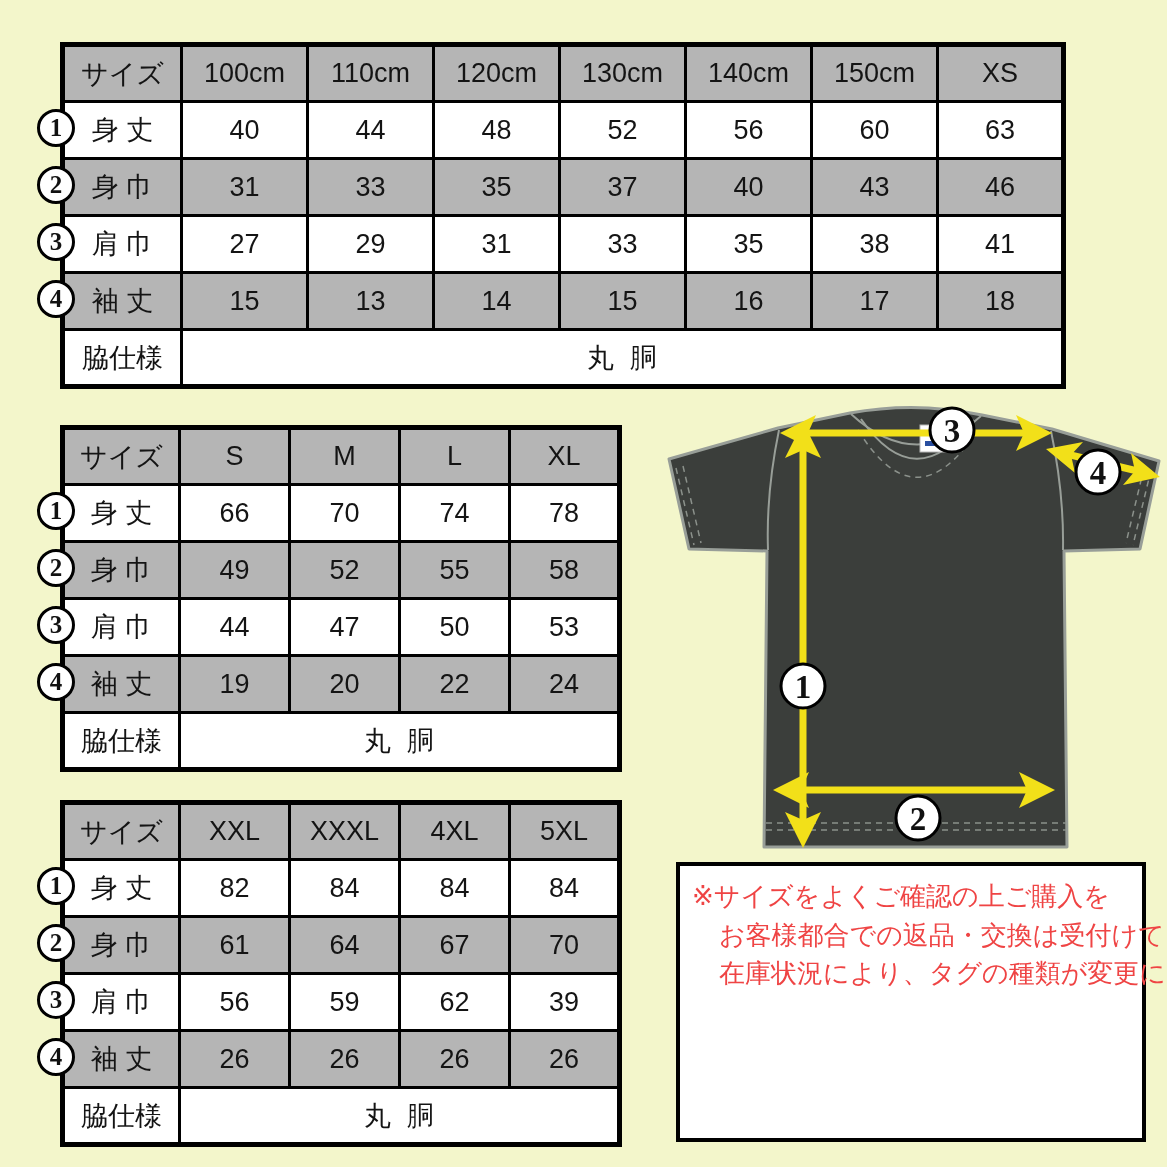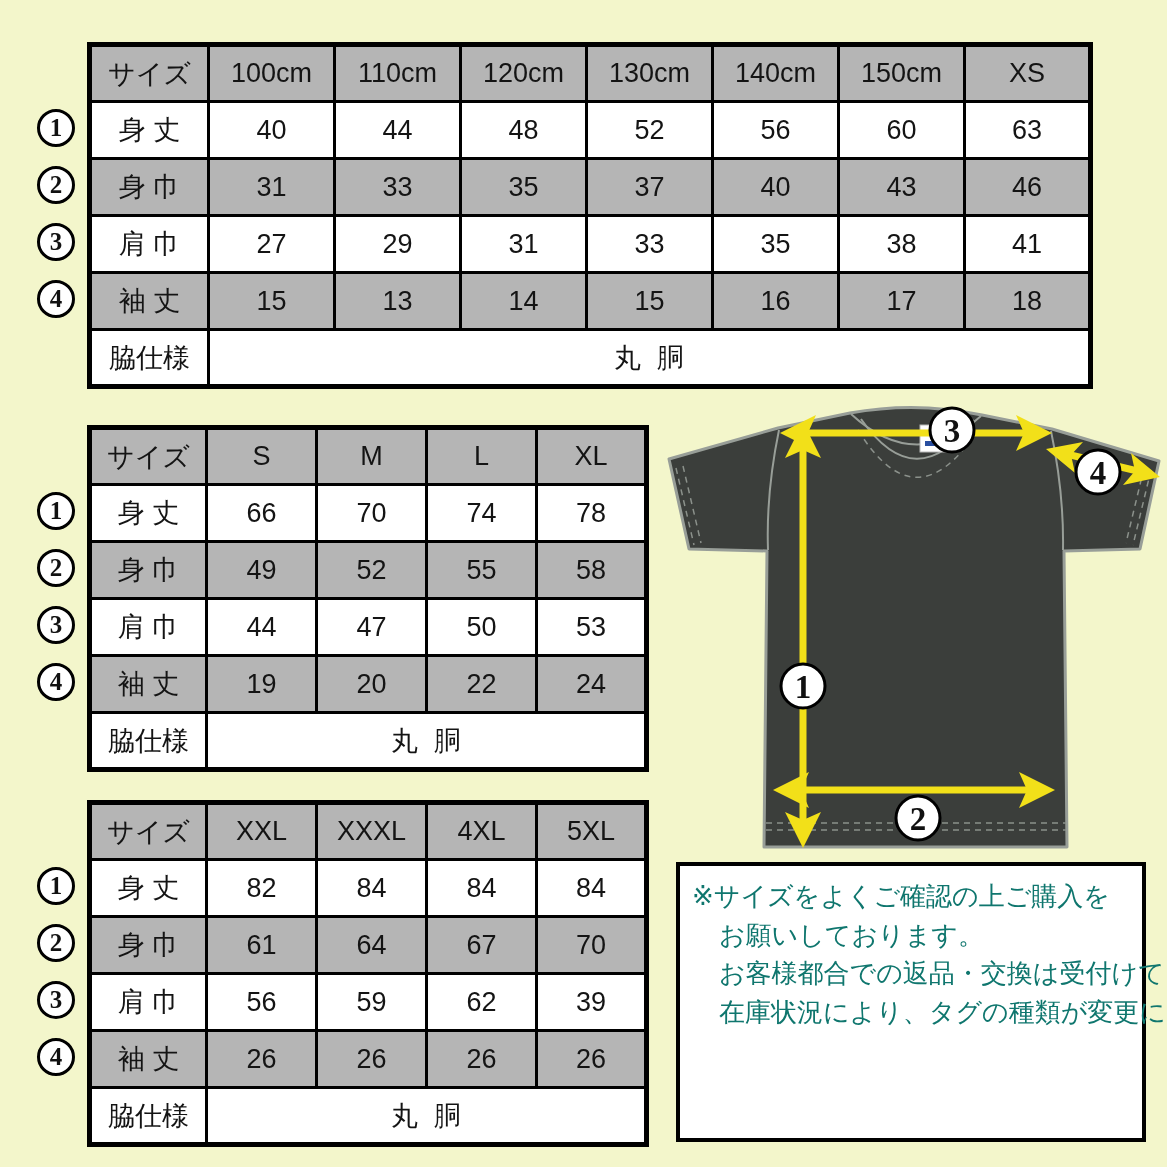--- a/index.html
+++ b/index.html
@@ -13,21 +13,21 @@
 
   .tblock{position:absolute;}
   .markers{position:absolute;left:0;top:0;width:51px;height:100%;}
   .mcircle{
     position:absolute;left:0;width:38px;height:38px;box-sizing:border-box;
     border:3px solid var(--line);border-radius:50%;background:var(--white);
     font-family:"Liberation Serif","DejaVu Serif",serif;font-weight:bold;font-size:25px;
     color:#111;text-align:center;line-height:32px;
   }
   table.sizes{
-    border-collapse:collapse;margin-left:50px;table-layout:fixed;
+    border-collapse:collapse;margin-left:23px;table-layout:fixed;
     border:5px solid var(--line);background:var(--white);
   }
   table.sizes th,table.sizes td{
     border:3px solid var(--line);height:57px;box-sizing:border-box;
     text-align:center;vertical-align:middle;font-size:27px;font-weight:normal;color:#141414;
     padding:0;overflow:hidden;white-space:nowrap;
   }
   table.sizes tr.hdr th{background:var(--gray);}
   table.sizes tr.white td{background:var(--white);}
   table.sizes tr.gray td{background:var(--gray);}
@@ -43,21 +43,21 @@
   .aline{stroke:var(--arrow);stroke-width:7;fill:none;}
   .ahead{fill:var(--arrow);stroke:none;}
   .ncircle{fill:var(--white);stroke:var(--line);stroke-width:3;}
   .nnum{font-family:"Liberation Serif","DejaVu Serif",serif;font-weight:bold;font-size:33px;fill:#111;text-anchor:middle;}
 
   #note{
     position:absolute;left:676px;top:862px;width:470px;height:280px;box-sizing:border-box;
     background:var(--white);border:4px solid var(--line);
     padding:11px 6px 6px 12px;
   }
-  .note-line{font-size:26px;line-height:38.5px;color:#0f766e;white-space:nowrap;}
+  .note-line{font-size:26px;line-height:38.5px;color:#ef4444;white-space:nowrap;}
   .note-line.ind{padding-left:27px;}
 </style>
 </head>
 <body>
 
 <div id="page">
 
   <div class="tblock" style="left:37px;top:42px;">
     <div class="markers">
         <div class="mcircle" style="top:66.5px">1</div>
@@ -308,18 +308,17 @@
       <text class="nnum" x="292" y="44">3</text>
     </g>
     <g>
       <circle class="ncircle" cx="438" cy="74" r="22"></circle>
       <text class="nnum" x="438" y="86">4</text>
     </g>
   </svg>
 
   <div id="note">
       <div class="note-line">※サイズをよくご確認の上ご購入を</div>
-      <div class="note-line ind">お願いしております。</div>
       <div class="note-line ind">お客様都合での返品・交換は受付けて</div>
       <div class="note-line ind">在庫状況により、タグの種類が変更に</div>
     </div>
 
 </div>
 
 </body></html>

